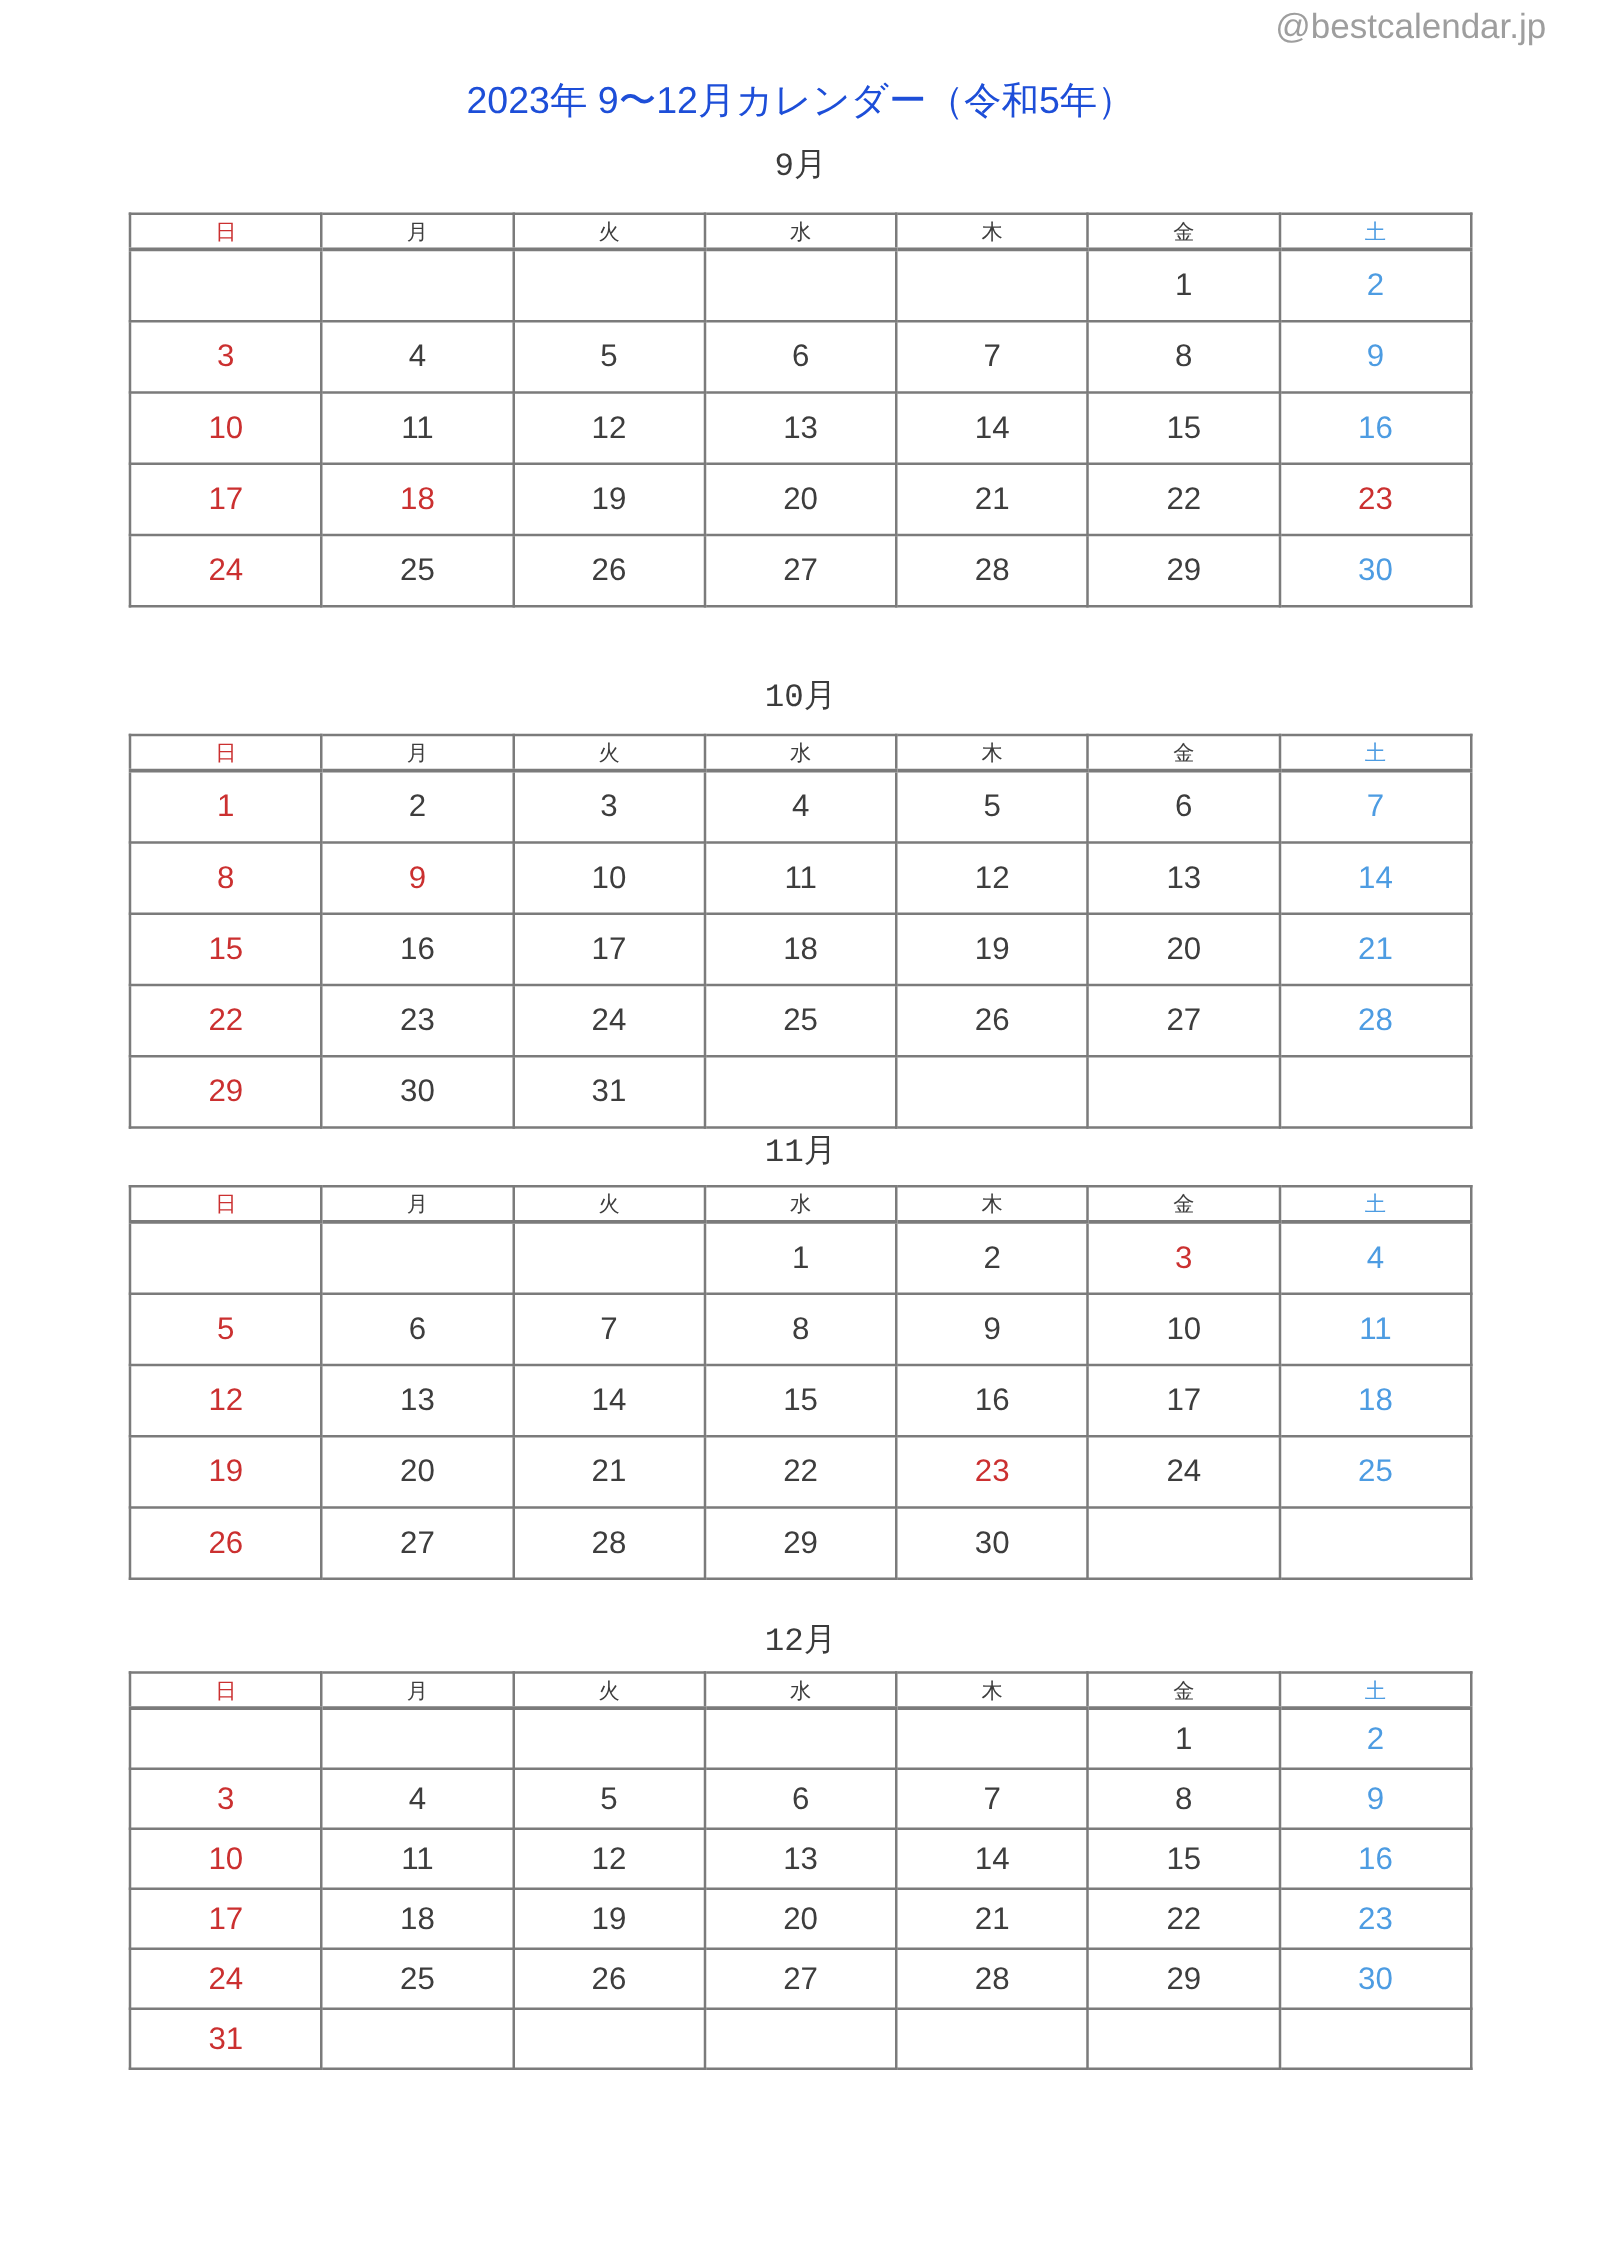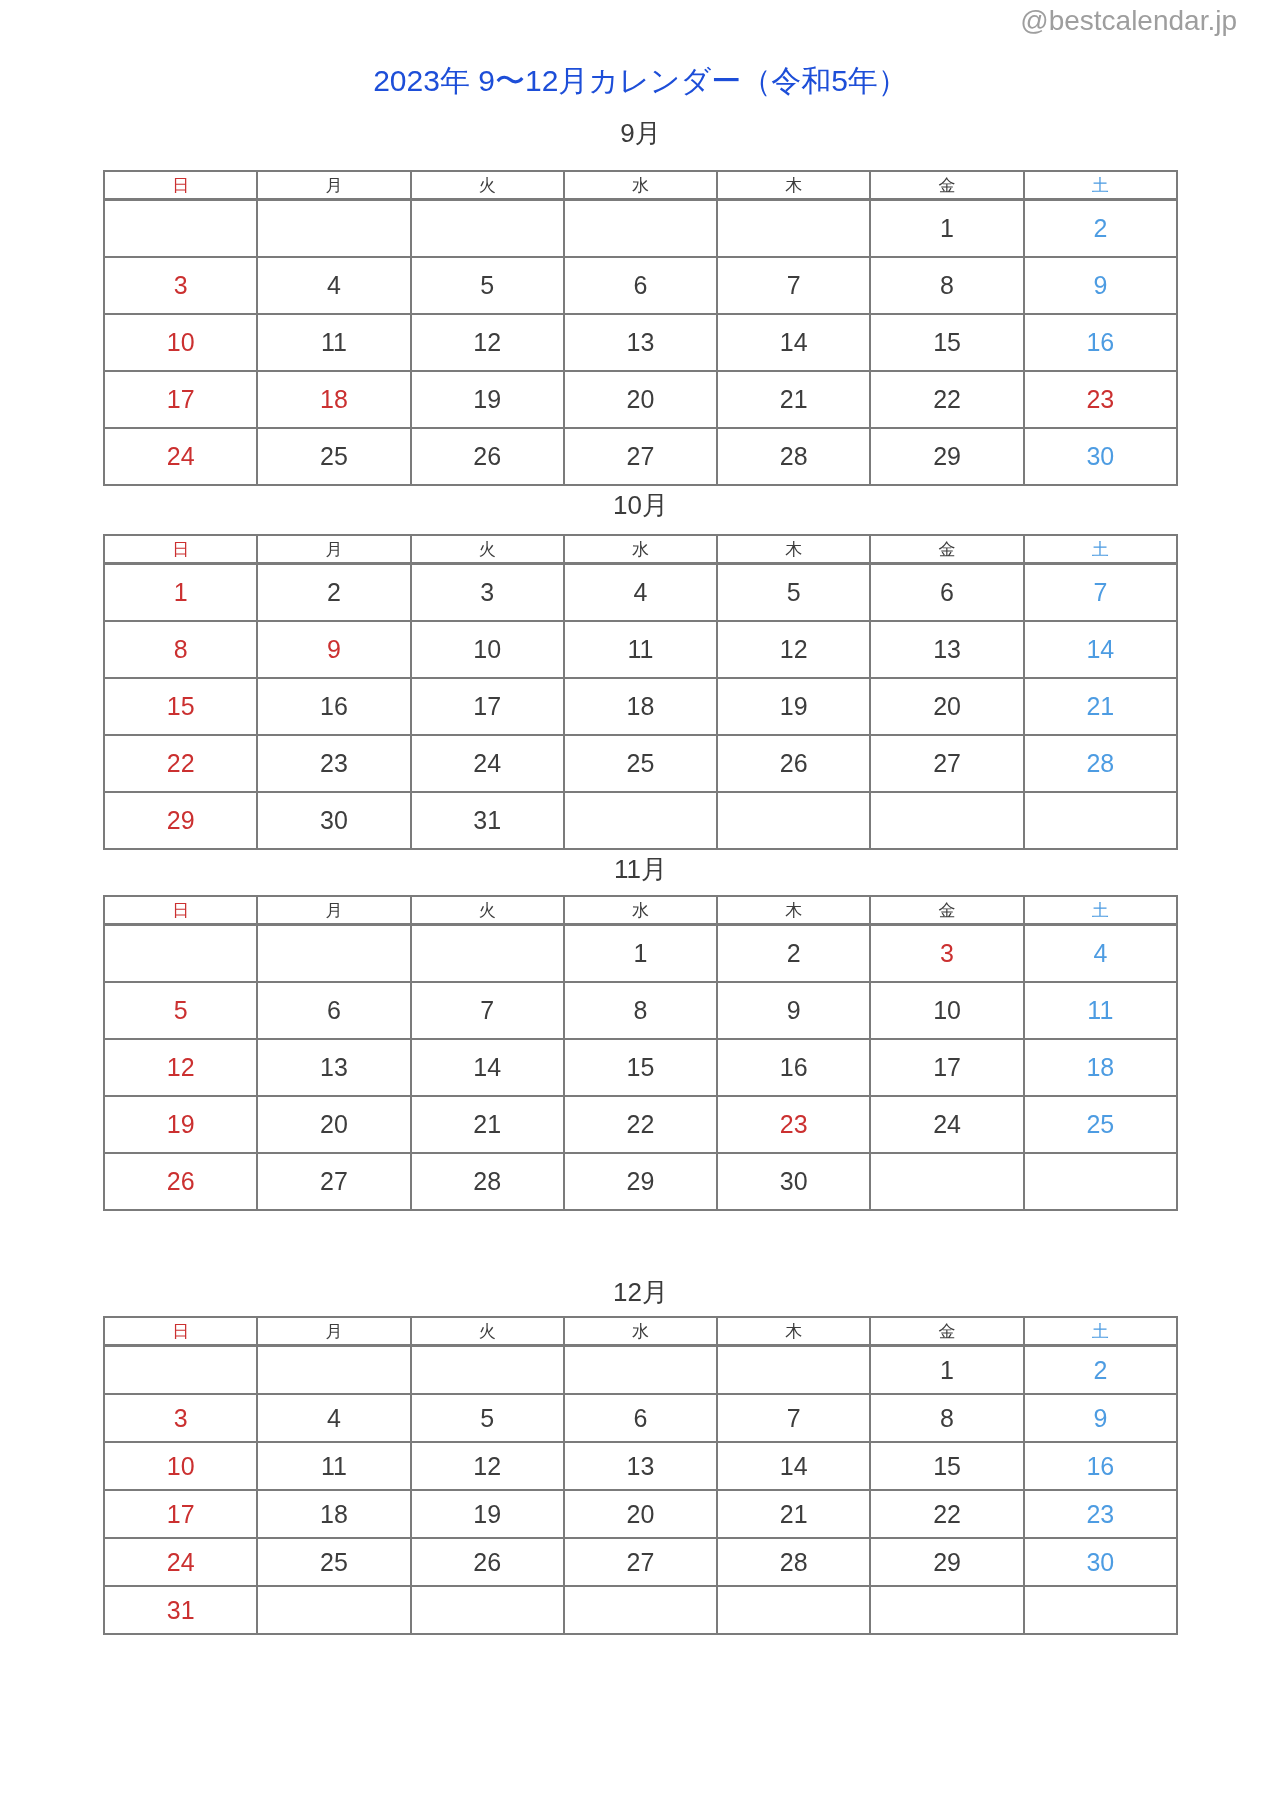--- a/index.html
+++ b/index.html
@@ -27,41 +27,42 @@
   .page-title{
     margin:58px 0 0 0;
     font-size:30px;font-weight:400;
     line-height:46px;text-align:center;
     color:#1d4ed8;
   }
   .month-label{
     text-align:center;
     font-size:26px;line-height:38px;
     color:#3b3b3b;
+    font-family:Liberation Mono, monospace;
   }
   .month table{
     border-collapse:collapse;
     width:1075px;table-layout:fixed;
     background:#fff;
   }
   .month th,.month td{
     border:2px solid var(--border);
     text-align:center;vertical-align:middle;
     padding:0;
   }
   .month th{
     height:26px;font-size:17px;font-weight:400;
     border-bottom-width:3px;
   }
   .month td{height:55px;font-size:25px;}
   
   .m0 .month-label{margin-top:10px}  .m0 table{margin-top:18px}
-  .m1 .month-label{}  .m1 table{margin-top:10px}
+  .m1 .month-label{margin-top:53px}  .m1 table{margin-top:10px}
   .m2 .month-label{}  .m2 table{margin-top:7px}
-  .m3 .month-label{margin-top:62px}  .m3 table{margin-top:5px}
+  .m3 .month-label{margin-top:30px}  .m3 table{margin-top:5px}
   
   .m3 td{height:46px;}
   .c-red{color:var(--red);}
   .c-blue{color:var(--blue);}
 </style>
 </head>
 <body>
 
 <div class="page">
   <div class="watermark">@bestcalendar.jp</div>

